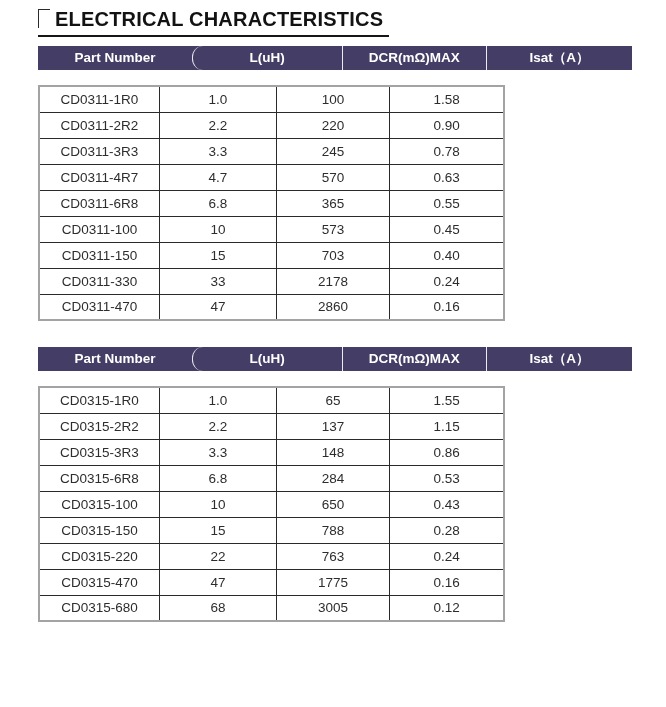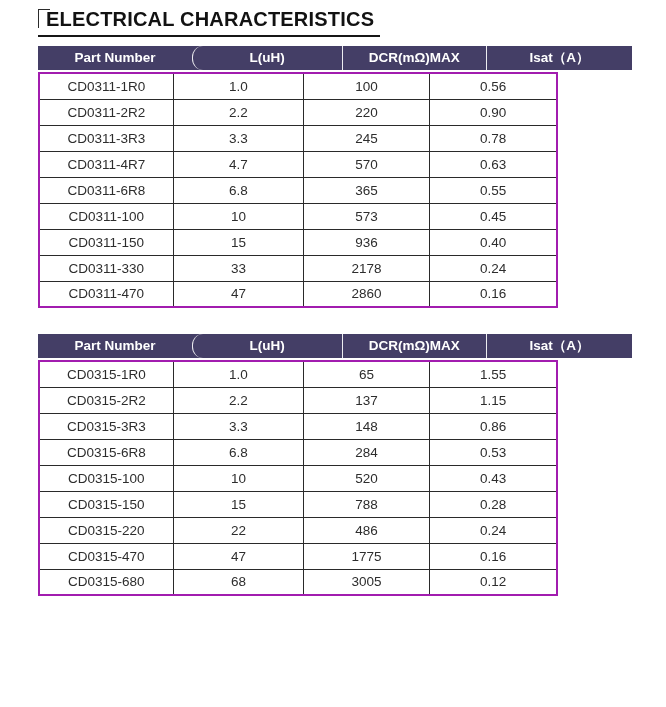--- a/index.html
+++ b/index.html
@@ -10,21 +10,21 @@
     background: #ffffff;
     font-family: "Liberation Sans", sans-serif;
     color: #2d2d2d;
   }
   .page { padding: 6px 38px 0 38px; }
 
   
   .title-block {
     position: relative;
     display: inline-block;
-    padding: 0 6px 3px 8px;
+    padding: 0 6px 3px 17px;
     border-bottom: 2px solid #161616;
     margin-bottom: 9px;
   }
   .corner-bracket {
     position: absolute;
     left: 0;
     top: 3px;
     width: 12px;
     height: 19px;
     border-top: 1.5px solid #2b2b2b;
@@ -61,25 +61,25 @@
     overflow: hidden;
     white-space: nowrap;
   }
   .hcell + .hcell { border-left: 1px solid rgba(255,255,255,0.9); }
   .c1 { width: 25.9%; }
   .c2 { width: 25.2%; border-radius: 11px; }
   .c3 { width: 24.3%; }
   .c4 { width: 24.6%; }
 
   table.data {
-    margin-top: 2px;
-    width: 520px;
+    margin-top: 15px;
+    width: 467px;
     border-collapse: collapse;
     table-layout: fixed;
-    border: 2px solid #a21caf;
+    border: 2px solid #a3a3a3;
   }
   table.data td {
     border: 1px solid #2a2a2a;
     height: 26px;
     text-align: center;
     vertical-align: middle;
     font-size: 13.5px;
     color: #2d2d2d;
     padding: 0 4px;
     white-space: nowrap;
@@ -109,21 +109,21 @@
         <col class="c1" style="width:25.9%">
           <col class="c2" style="width:25.2%">
           <col class="c3" style="width:24.3%">
           <col class="c4" style="width:24.6%">
       </colgroup>
       <tbody>
         <tr>
           <td>CD0311-1R0</td>
           <td>1.0</td>
           <td>100</td>
-          <td>0.56</td>
+          <td>1.58</td>
         </tr>
         <tr>
           <td>CD0311-2R2</td>
           <td>2.2</td>
           <td>220</td>
           <td>0.90</td>
         </tr>
         <tr>
           <td>CD0311-3R3</td>
           <td>3.3</td>
@@ -144,21 +144,21 @@
         </tr>
         <tr>
           <td>CD0311-100</td>
           <td>10</td>
           <td>573</td>
           <td>0.45</td>
         </tr>
         <tr>
           <td>CD0311-150</td>
           <td>15</td>
-          <td>936</td>
+          <td>703</td>
           <td>0.40</td>
         </tr>
         <tr>
           <td>CD0311-330</td>
           <td>33</td>
           <td>2178</td>
           <td>0.24</td>
         </tr>
         <tr>
           <td>CD0311-470</td>
@@ -206,33 +206,33 @@
         </tr>
         <tr>
           <td>CD0315-6R8</td>
           <td>6.8</td>
           <td>284</td>
           <td>0.53</td>
         </tr>
         <tr>
           <td>CD0315-100</td>
           <td>10</td>
-          <td>520</td>
+          <td>650</td>
           <td>0.43</td>
         </tr>
         <tr>
           <td>CD0315-150</td>
           <td>15</td>
           <td>788</td>
           <td>0.28</td>
         </tr>
         <tr>
           <td>CD0315-220</td>
           <td>22</td>
-          <td>486</td>
+          <td>763</td>
           <td>0.24</td>
         </tr>
         <tr>
           <td>CD0315-470</td>
           <td>47</td>
           <td>1775</td>
           <td>0.16</td>
         </tr>
         <tr>
           <td>CD0315-680</td>

